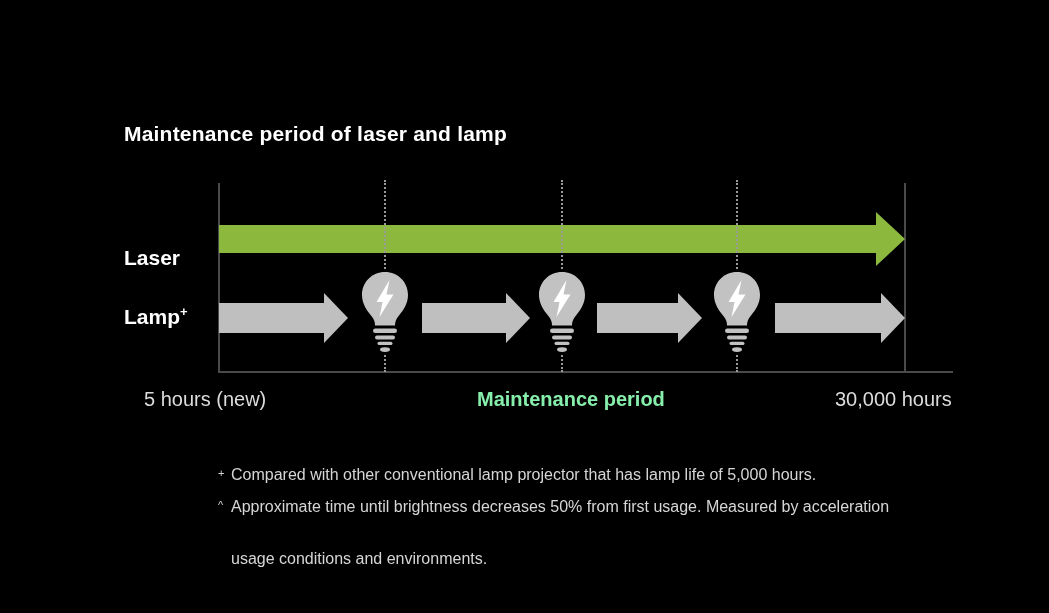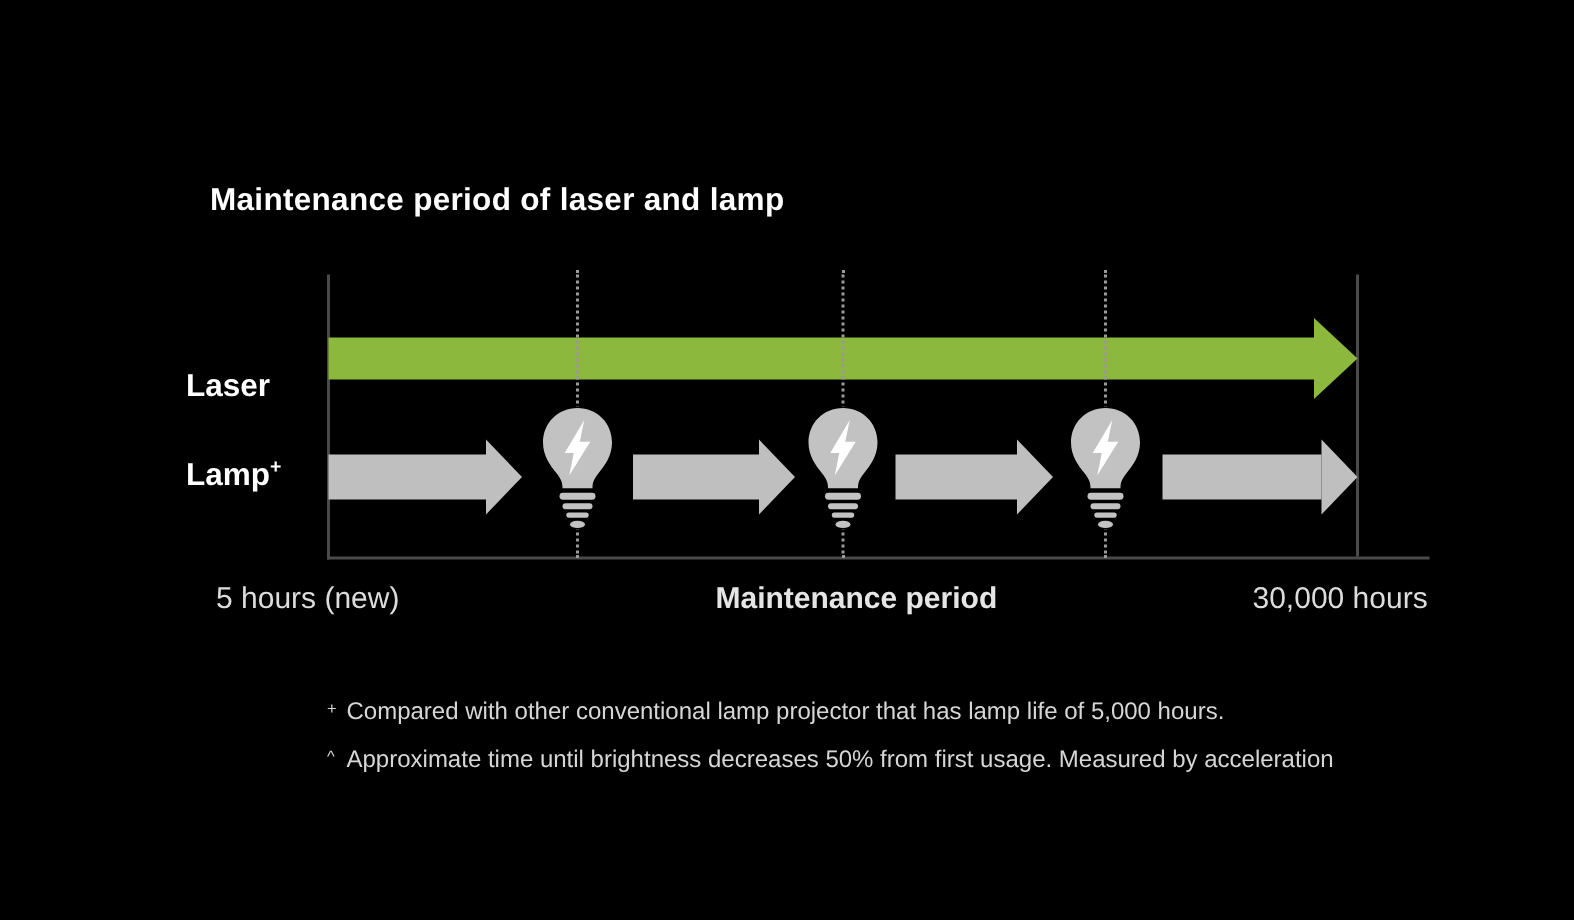--- a/index.html
+++ b/index.html
@@ -6,21 +6,21 @@
   body{
     width:1049px;height:613px;position:relative;overflow:hidden;
     font-family:"Liberation Sans","DejaVu Sans",sans-serif;
     -webkit-font-smoothing:antialiased;
   }
   .abs{position:absolute;}
 
   
   .title{
     left:124px;top:122px;
-    font-size:21px;font-weight:bold;color:#ffffff;letter-spacing:.2px;margin-left:16px;
+    font-size:21px;font-weight:bold;color:#ffffff;letter-spacing:.2px;
   }
 
   
   .axis-left   {left:218px;top:183px;width:2px;height:190px;background:#4a4a4a;z-index:1;}
   .axis-bottom {left:218px;top:371px;width:735px;height:2px;background:#4a4a4a;z-index:1;}
   .axis-right  {left:904px;top:183px;width:2px;height:188px;background:#4a4a4a;z-index:1;}
 
   
   .dotline{
     top:180px;width:0;height:192px;
@@ -56,21 +56,21 @@
   .a3s{left:597px;width:81px;}  .a3h{left:678px;}
   .a4s{left:775px;width:106px;} .a4h{left:881px;}
 
   
   .bulb{top:271px;width:48px;height:82px;z-index:4;}
   .b1{left:361px;} .b2{left:538px;} .b3{left:713px;}
 
   
   .xlabel{top:388px;font-size:20px;color:#dcdcdc;}
   .x-start{left:144px;}
-  .x-mid{left:477px;font-weight:bold;color:#e5e5e5;font-size:20px;}
+  .x-mid{left:477px;font-weight:bold;color:#86efac;font-size:20px;}
   .x-end{left:835px;}
 
   
   .footnote{
     left:218px;display:flex;color:#d6d6d6;font-size:16px;line-height:26px;
   }
   .footnote .fn-marker{
     flex:0 0 10px;font-size:11px;line-height:22px;margin-right:3px;
     text-align:left;
   }
@@ -136,14 +136,14 @@
 <div class="abs xlabel x-start">5 hours (new)</div>
 <div class="abs xlabel x-mid">Maintenance period</div>
 <div class="abs xlabel x-end">30,000 hours</div>
 
 <div class="abs footnote fn-1">
   <span class="fn-marker">+</span>
   <span class="fn-lines"><span>Compared with other conventional lamp projector that has lamp life of 5,000 hours.</span></span>
 </div>
 <div class="abs footnote fn-2">
   <span class="fn-marker">^</span>
-  <span class="fn-lines"><span>Approximate time until brightness decreases 50% from first usage. Measured by acceleration</span><br><br></span>
+  <span class="fn-lines"><span>Approximate time until brightness decreases 50% from first usage. Measured by acceleration</span><br><br><span>usage conditions and environments.</span></span>
 </div>
 
 </body></html>

